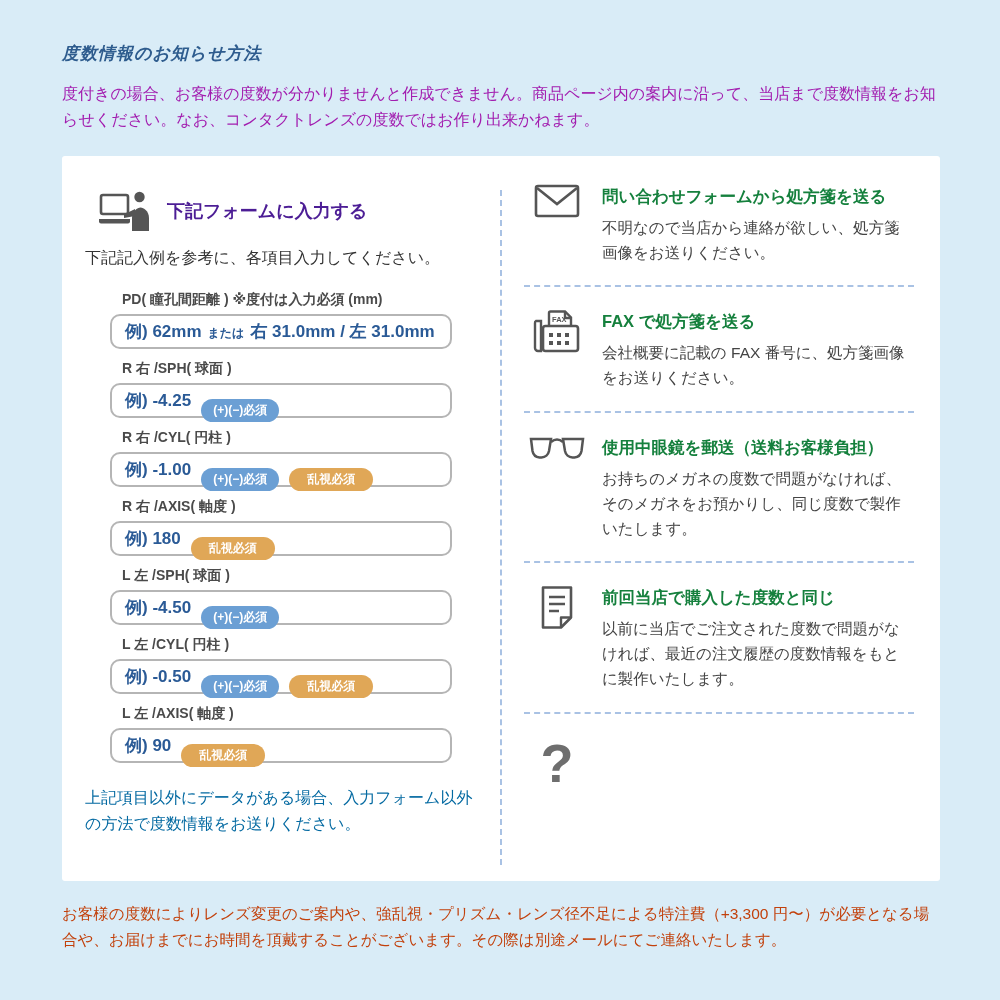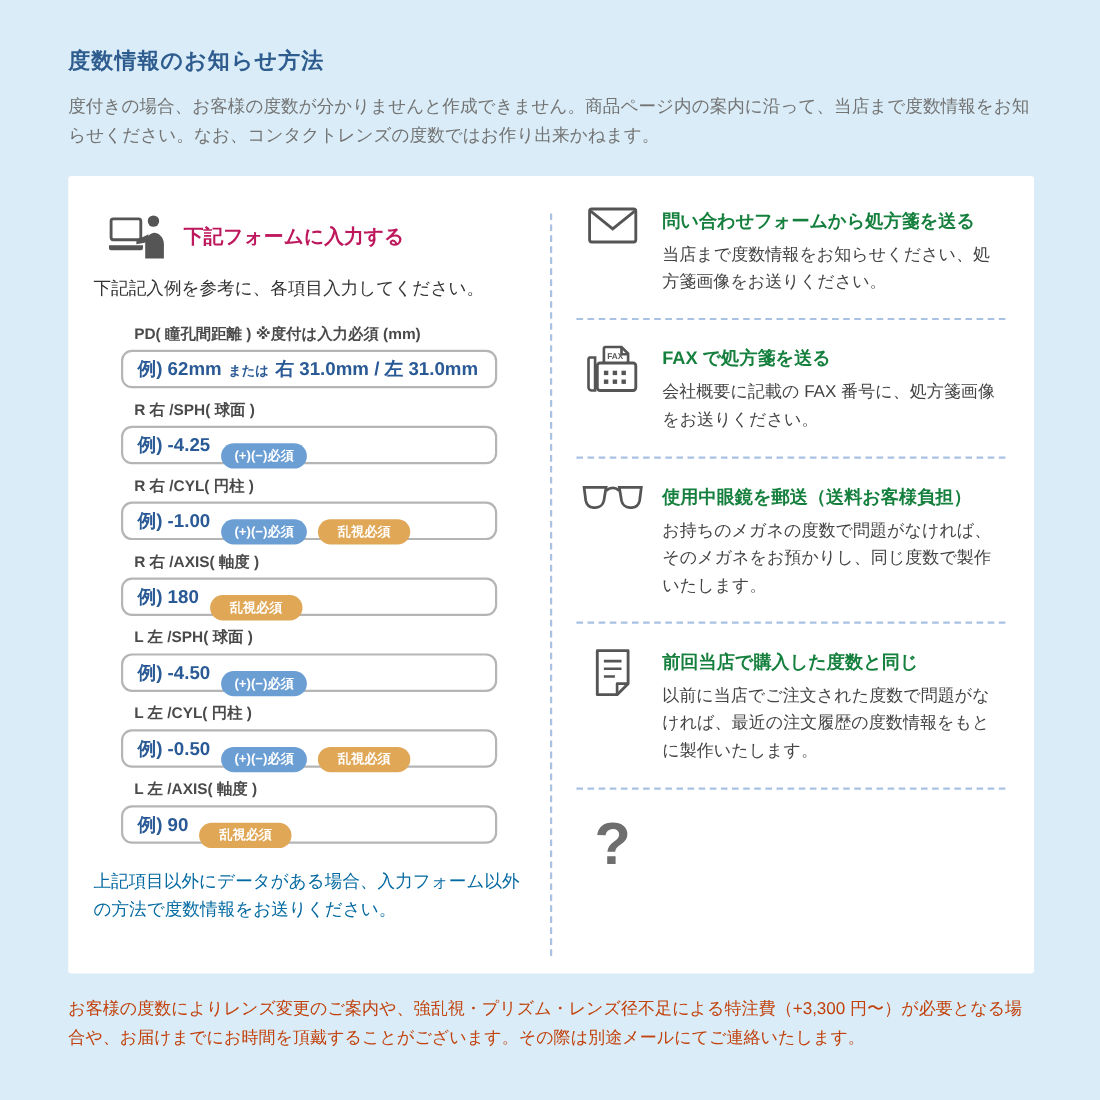--- a/index.html
+++ b/index.html
@@ -7,44 +7,44 @@
   body {
     width:1000px; height:1000px;
     background:#d9ecf7;
     font-family:"Liberation Sans","DejaVu Sans",sans-serif;
     color:#333;
     overflow:hidden;
   }
   .page { padding:42px 60px 0 62px; }
 
   .page-title {
-    font-size:20px; font-weight:bold; color:#2e5c8e;
-    margin:0 0 16px; letter-spacing:1px;
+    font-size:17px; font-weight:bold; color:#2e5c8e;
+    margin:0 0 16px; letter-spacing:1px;font-style:italic;
   }
   .intro {
-    font-size:16px; line-height:1.65; color:#737373;
+    font-size:16px; line-height:1.65; color:#a21caf;
     margin:0 0 22px; width:878px;
   }
 
   .panel {
     position:relative;
     width:878px; min-height:725px;
     background:#ffffff; border-radius:3px;
     display:flex;
   }
   .divider-v {
     position:absolute; left:438px; top:34px; bottom:16px;
     border-left:2px dashed #a9c2e4;
   }
 
   
   .col-left { width:438px; padding:34px 26px 0 23px; }
   .col-header { display:flex; align-items:center; gap:16px; margin:0 0 16px 14px; }
   .col-header svg { display:block; }
-  .col-title { font-size:18px; font-weight:bold; color:#be185d; }
+  .col-title { font-size:18px; font-weight:bold; color:#4c1d95; }
   .subtitle { font-size:16px; color:#333; margin:0 0 22px; }
 
   .fields { margin-left:25px; width:342px; }
   .field-label {
     font-size:14px; font-weight:bold; color:#4a4a4a;
     padding-left:12px; margin-bottom:5px; white-space:nowrap;
   }
   .field-box {
     border:2px solid #b5b5b5; border-radius:10px; background:#fff;
     height:35px; display:flex; align-items:center;
@@ -172,21 +172,21 @@
     <div class="col-right" id="sections">
   <div class="section">
     <div class="section-icon">
   <svg width="46" height="34" viewBox="0 0 46 34">
     <rect x="2" y="2" width="42" height="30" rx="2" fill="none" stroke="#555" stroke-width="2.6"></rect>
     <path d="M3 4 L23 20 L43 4" fill="none" stroke="#555" stroke-width="2.6"></path>
   </svg>
 </div>
     <div class="section-text">
       <div class="section-title">問い合わせフォームから処方箋を送る</div>
-      <div class="section-body">当店まで度数情報をお知らせください、処方箋画像をお送りください。</div>
+      <div class="section-body">不明なので当店から連絡が欲しい、処方箋画像をお送りください。</div>
     </div>
   </div>
 
   <div class="section">
     <div class="section-icon">
   <svg width="50" height="46" viewBox="0 0 50 46">
     <path d="M17 17 V4 a1.5 1.5 0 0 1 1.5 -1.5 H33 l6 6 V17" fill="none" stroke="#555" stroke-width="2.4"></path>
     <path d="M33 2.5 V9 h6" fill="none" stroke="#555" stroke-width="2.4"></path>
     <text x="20" y="13" font-size="7.5" font-weight="bold" fill="#555" font-family="Liberation Sans, sans-serif">FAX</text>
     <rect x="11" y="17" width="35" height="25" rx="2.5" fill="none" stroke="#555" stroke-width="2.6"></rect>

